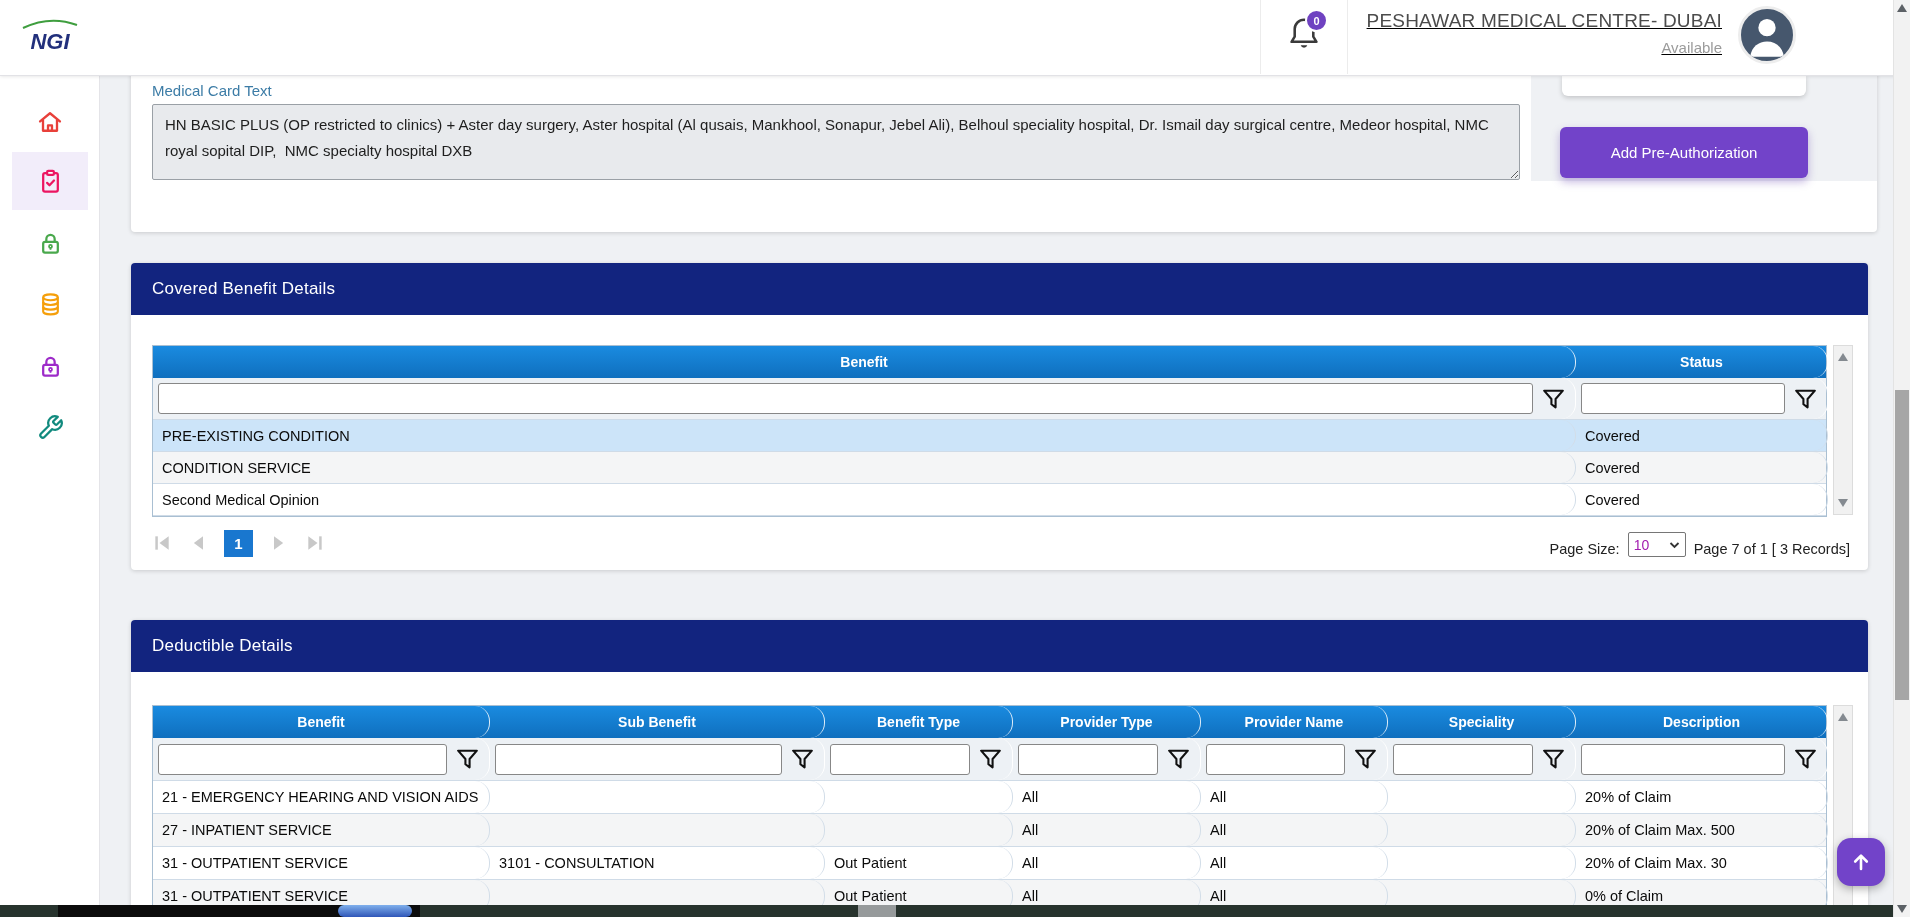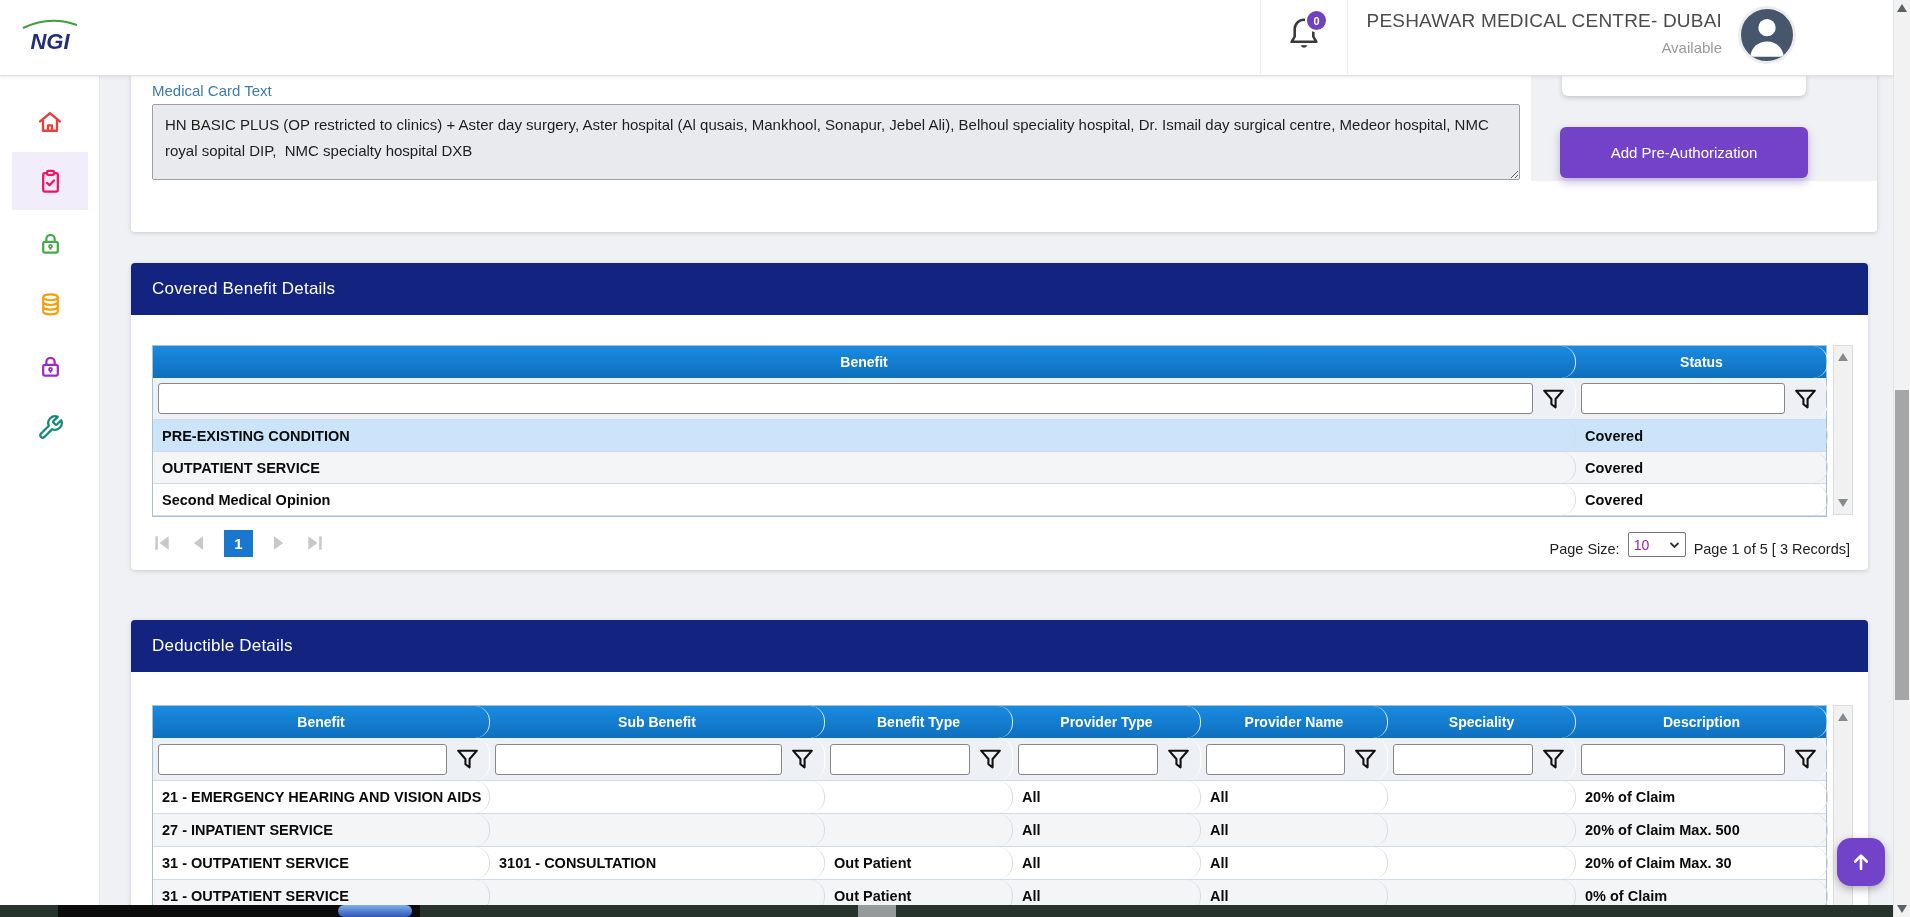--- a/index.html
+++ b/index.html
@@ -9,21 +9,21 @@
   
   .topbar { position:absolute; left:0; top:0; width:1910px; height:75px;
     background:#fff; z-index:40; box-shadow:0 1px 4px rgba(0,0,0,.14); }
   .logo-wrap { position:absolute; left:0; top:0; width:100px; height:75px;
     display:flex; align-items:center; justify-content:center; }
   .tb-divider { position:absolute; top:0; width:1px; height:74px; background:#ececec; }
   .bell-wrap { position:absolute; left:1286px; top:14px; width:46px; height:48px; cursor:pointer; }
   .badge { position:absolute; left:19px; top:-5px; width:23px; height:23px; border-radius:50%;
     background:#6f42c1; border:2px solid #fff; color:#fff; font-size:11px; font-weight:bold;
     display:flex; align-items:center; justify-content:center; }
-  .id-block { position:absolute; left:1340px; top:10px; width:382px; text-align:right; }
+  .id-block { position:absolute; left:1340px; top:10px; width:382px; text-align:right;text-decoration:underline; }
   .provider-name { font-size:19px; color:#4c4c4c; letter-spacing:.2px; white-space:nowrap; }
   .availability { font-size:15px; color:#9b9b9b; margin-top:7px; }
   .avatar { position:absolute; left:1738px; top:6px; width:58px; height:58px; border-radius:50%;
     background:#46576d; border:3px solid #ededed; overflow:hidden; cursor:pointer; }
 
   
   .sidebar { position:absolute; left:0; top:0; width:100px; height:905px; background:#fff;
     border-right:1px solid #e4e4e8; z-index:30; }
   .header-rule { position:absolute; left:0; top:75px; width:1910px; height:1px; background:#e2e2e6; z-index:45; }
   .side-item { position:absolute; left:0; width:100px; height:58px; display:flex;
@@ -64,21 +64,21 @@
   .cell.filter { display:flex; align-items:center; padding:0 9px 0 5px; border-right:1px solid #fff; }
   .cell.filter input { flex:1; height:31px; min-width:20px; border:1px solid #878787; border-radius:3px;
     background:#fff; padding:0 6px; font-size:14px; font-family:"Liberation Sans",sans-serif; }
   .funnel { width:25px; height:26px; margin-left:8px; flex:0 0 auto; cursor:pointer; }
   .grid-row { display:flex; border-bottom:1px solid #cfdbe7; background:#fff; cursor:pointer; }
   .card2 .grid-row { height:32px; }
   .card3 .grid-row { height:33px; }
   .grid-row.alt { background:#f4f5f6; }
   .grid-row.selected { background:#cce4f9; }
   .cell.data { font-size:14.5px; color:#0b0b0b; padding:0 9px; border-right:1px solid #d2dde8;
-    display:flex; align-items:center;font-weight:bold; }
+    display:flex; align-items:center; }
   .ct-c0 { width:1423px; } .ct-c1 { width:252px; }
   .dt-c0 { width:337px; } .dt-c1 { width:335px; } .dt-c2 { width:188px; } .dt-c3 { width:188px; }
   .dt-c4 { width:187px; } .dt-c5 { width:188px; } .dt-c6 { width:252px; }
 
   
   .vstrip { position:absolute; width:20px; background:#f1f1f1; border:1px solid #dcdcdc; }
   .vstrip .tri-up { position:absolute; left:4px; top:7px; width:0; height:0;
     border-left:5px solid transparent; border-right:5px solid transparent; border-bottom:8px solid #848a90; }
   .vstrip .tri-down { position:absolute; left:4px; bottom:7px; width:0; height:0;
     border-left:5px solid transparent; border-right:5px solid transparent; border-top:8px solid #848a90; }
@@ -214,21 +214,21 @@
           <span class="funnel"><svg width="25" height="26" viewBox="0 0 24 24">
               <path d="M3 4h18l-7 8v8l-4-3v-5L3 4z" fill="none" stroke="#111" stroke-width="2" stroke-linejoin="round"></path>
             </svg></span>
         </div>
       </div>
       <div class="grid-row selected">
         <div class="cell data ct-c0">PRE-EXISTING CONDITION</div>
         <div class="cell data ct-c1">Covered</div>
       </div>
       <div class="grid-row alt">
-        <div class="cell data ct-c0">OUTPATIENT SERVICE</div>
+        <div class="cell data ct-c0">CONDITION SERVICE</div>
         <div class="cell data ct-c1">Covered</div>
       </div>
       <div class="grid-row">
         <div class="cell data ct-c0">Second Medical Opinion</div>
         <div class="cell data ct-c1">Covered</div>
       </div>
     </div>
   <div class="vstrip" style="left:1702px; top:82px; height:170px;">
     <div class="tri-up"></div>
     <div class="tri-down"></div>
@@ -251,21 +251,21 @@
     </svg>
   </div>
   <div class="pager-right">
     <span>Page Size:</span>
     <div class="psize-select">
       <span>10</span>
       <svg class="chev" width="11" height="8" viewBox="0 0 11 8">
         <path d="M1.5 2l4 4 4-4" fill="none" stroke="#333" stroke-width="1.8"></path>
       </svg>
     </div>
-    <span>Page 1 of 5 [ 3 Records]</span>
+    <span>Page 7 of 1 [ 3 Records]</span>
   </div>
 </section>
 
 <section class="card card3">
   <div class="panel-head">Deductible Details</div>
   <div class="grid" id="deductible-grid">
       <div class="grid-head">
         <div class="cell head dt-c0">Benefit</div>
         <div class="cell head dt-c1">Sub Benefit</div>
         <div class="cell head dt-c2">Benefit Type</div>

